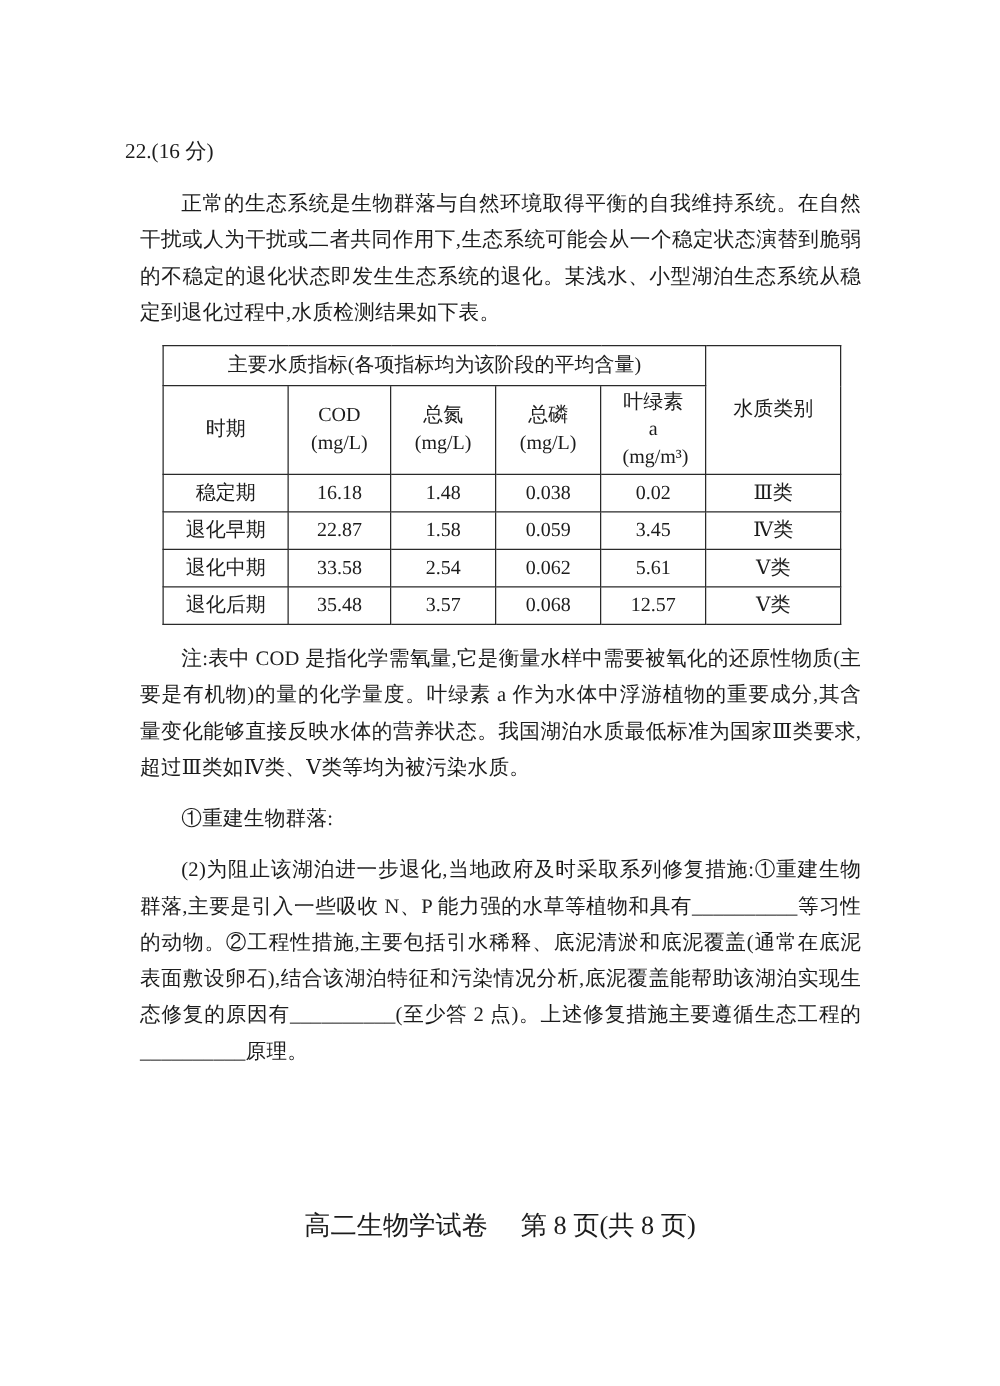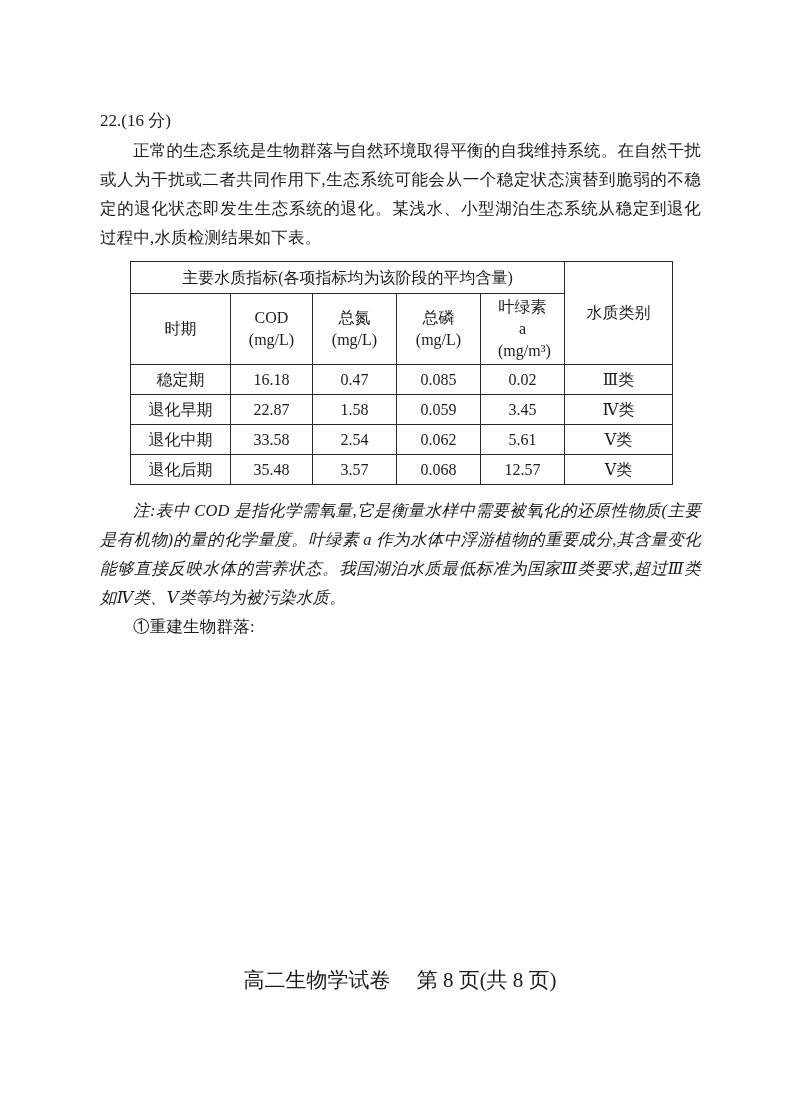--- a/index.html
+++ b/index.html
@@ -18,29 +18,28 @@
     left: 100px;
     top: 106px;
     width: 601px;
   }
   .qnum {
     font-size: 17px;
     line-height: 30px;
     margin: 0;
   }
   p.body {
-    margin: 0;
+    margin: 12px;
     font-size: 16.5px;
     line-height: 29px;
     text-align: justify;
     text-indent: 2em;
     letter-spacing: 0.2px;
   }
   p.note {
-    font-style: italic;
   }
   table.wq {
     border-collapse: collapse;
     width: 542px;
     margin: 9px 0 11px 30px;
     font-size: 16px;
     table-layout: fixed;
   }
   table.wq td {
     border: 1.6px solid #2a2a2a;
@@ -101,22 +100,22 @@
           <div>(mg/L)</div>
         </td>
         <td>
           <div>叶绿素 a</div>
           <div>(mg/m³)</div>
         </td>
       </tr>
       <tr class="data-row">
         <td>稳定期</td>
         <td>16.18</td>
-        <td>0.47</td>
-        <td>0.085</td>
+        <td>1.48</td>
+        <td>0.038</td>
         <td>0.02</td>
         <td>Ⅲ类</td>
       </tr>
       <tr class="data-row">
         <td>退化早期</td>
         <td>22.87</td>
         <td>1.58</td>
         <td>0.059</td>
         <td>3.45</td>
         <td>Ⅳ类</td>
@@ -138,18 +137,19 @@
         <td>Ⅴ类</td>
       </tr>
     </tbody>
       </table>
 
     <p class="body note">注:表中 COD 是指化学需氧量,它是衡量水样中需要被氧化的还原性物质(主要是有机物)的量的化学量度。叶绿素 a 作为水体中浮游植物的重要成分,其含量变化能够直接反映水体的营养状态。我国湖泊水质最低标准为国家Ⅲ类要求,超过Ⅲ类如Ⅳ类、Ⅴ类等均为被污染水质。</p>
 
     <p class="body">①重建生物群落:</p>
 
 
+    <p class="body">(2)为阻止该湖泊进一步退化,当地政府及时采取系列修复措施:①重建生物群落,主要是引入一些吸收 N、P 能力强的水草等植物和具有__________等习性的动物。②工程性措施,主要包括引水稀释、底泥清淤和底泥覆盖(通常在底泥表面敷设卵石),结合该湖泊特征和污染情况分析,底泥覆盖能帮助该湖泊实现生态修复的原因有__________(至少答 2 点)。上述修复措施主要遵循生态工程的__________原理。</p>
 
 
   </div>
 
   <div class="footer">高二生物学试卷　 第 8 页(共 8 页)</div>
 </div>
 
 </body></html>

